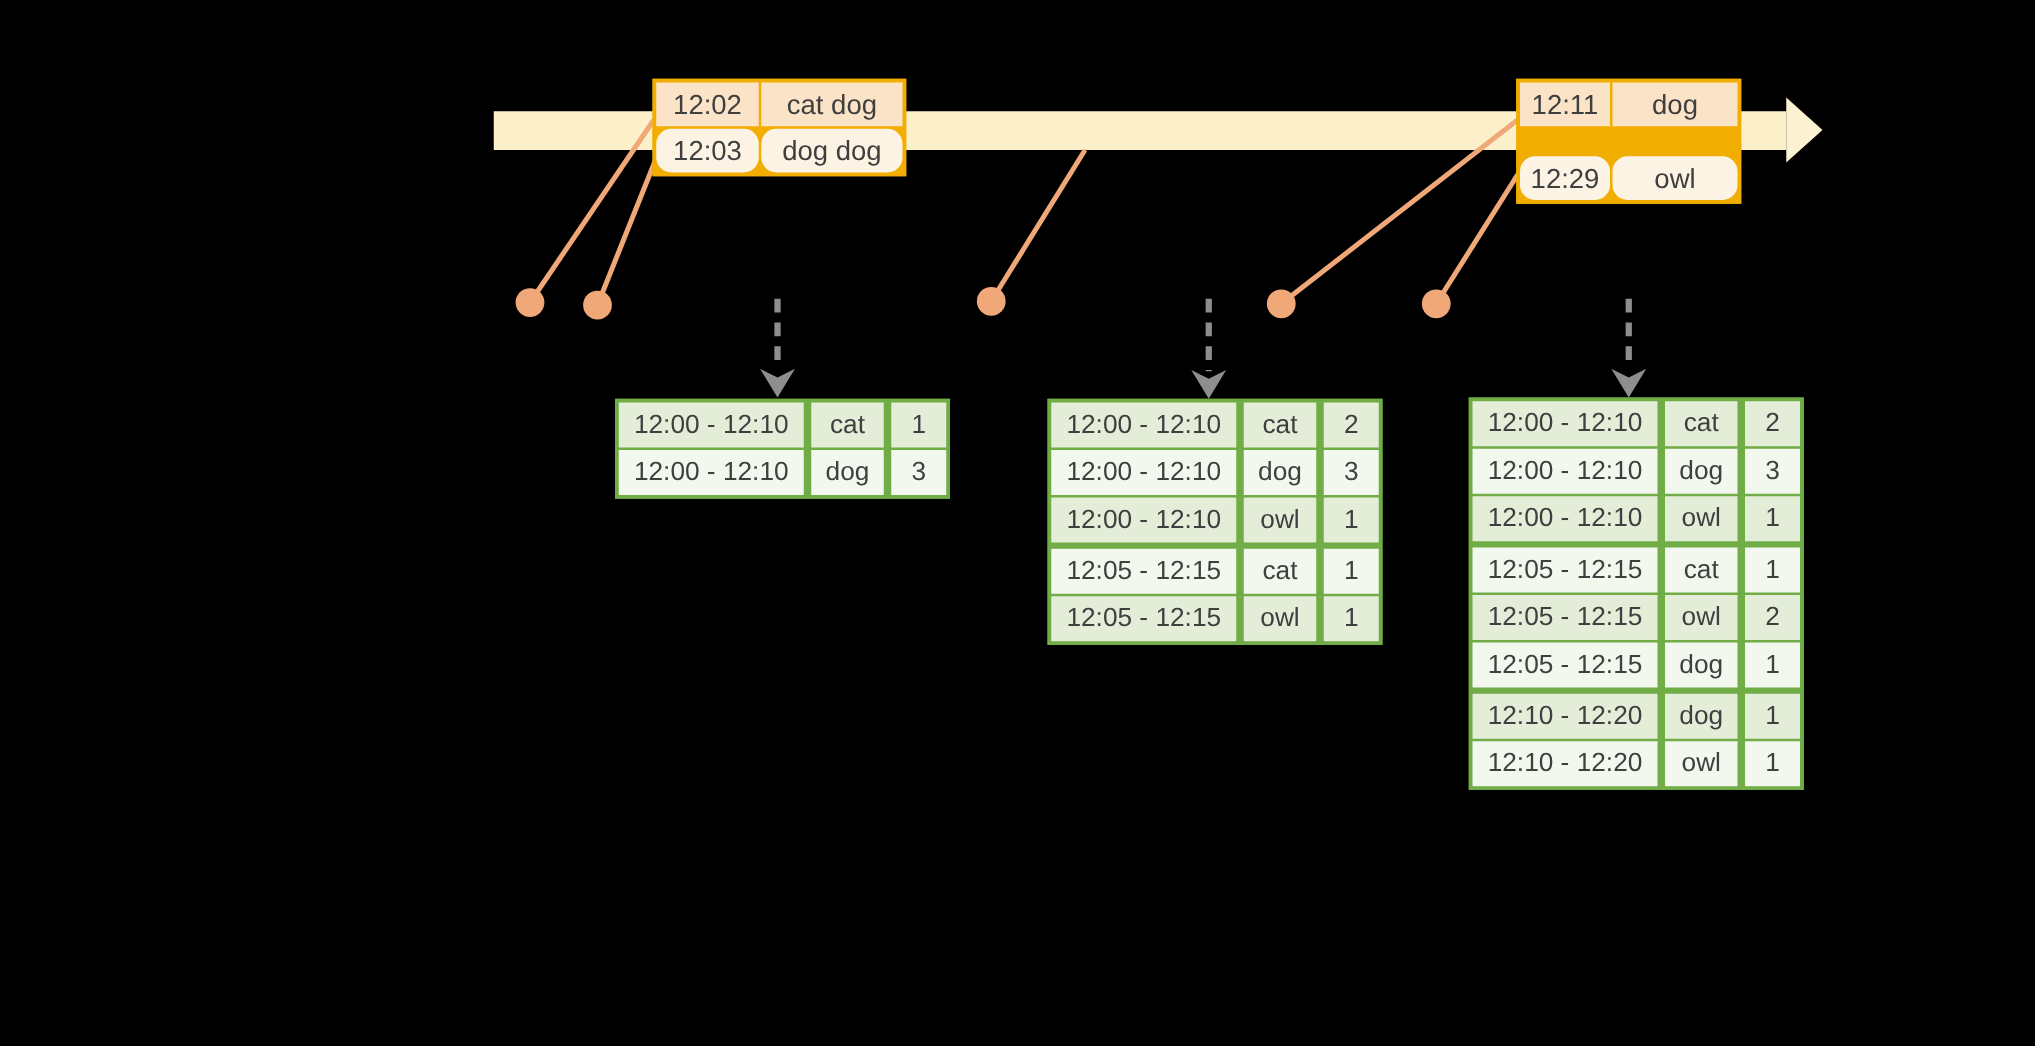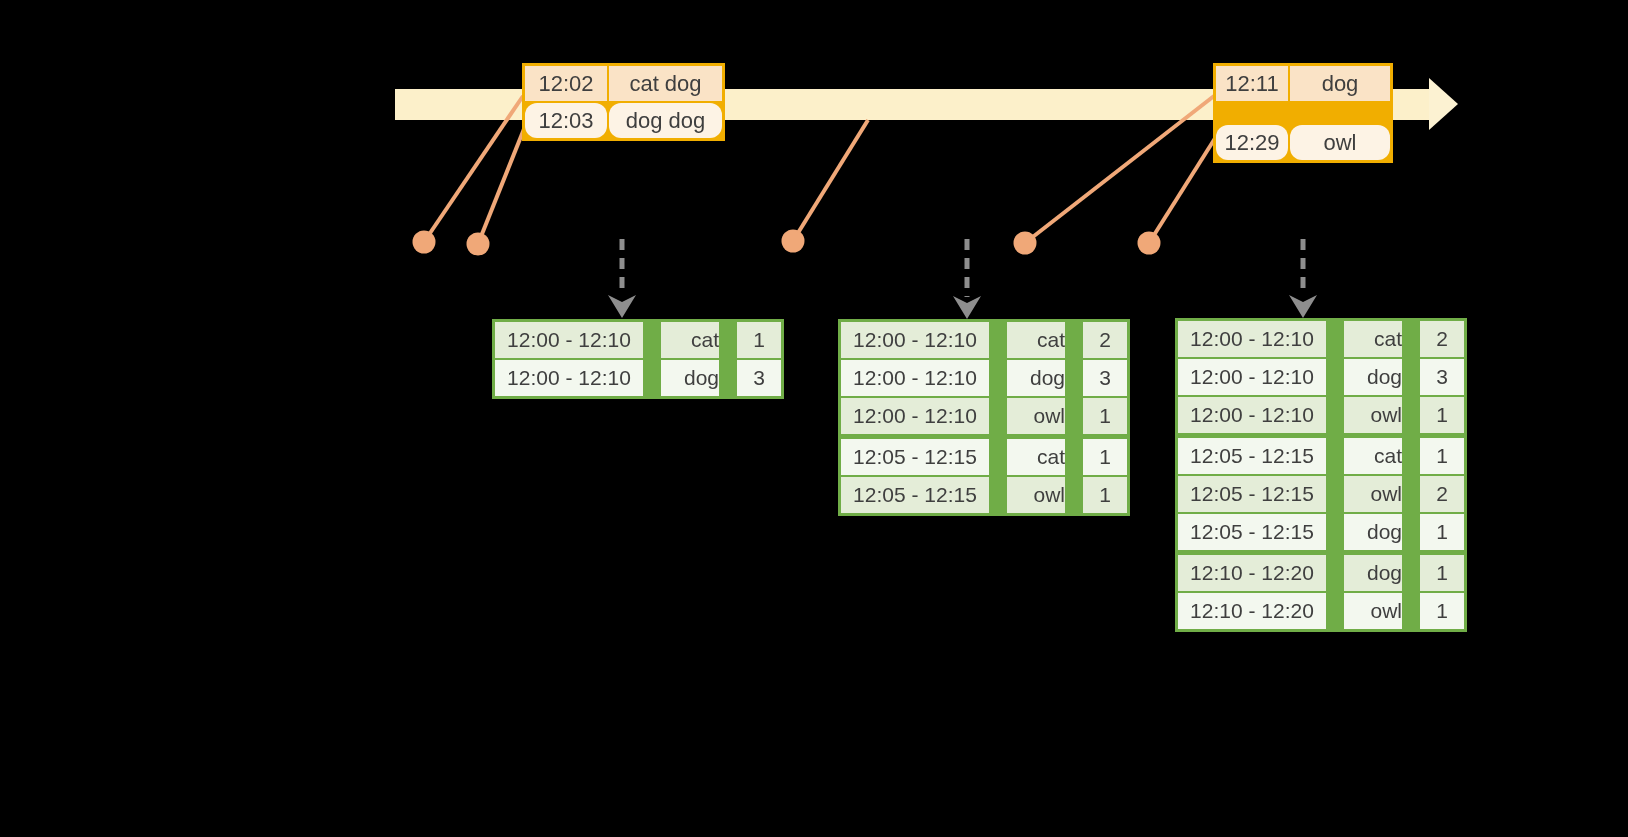--- a/index.html
+++ b/index.html
@@ -28,28 +28,28 @@
   .etable.small .w { width:100px; }
   .fill-dark  { background:#FAE3C6; }
   .fill-light { background:#FDF3E5;border-radius:12px; }
 
   
   .gtable {
     position:absolute; z-index:2;
     background:#70AD47; border:3px solid #70AD47;
     display:flex; flex-direction:column; gap:2px;
   }
-  .gtable .row { display:flex; gap:18px; }
+  .gtable .row { display:flex; gap:6px; }
   .gtable .row.sep { margin-top:3px; }
   .gtable .cell {
     height:36px; display:flex; align-items:center; justify-content:center;
     font-size:21px;
   }
   .gtable .win { width:148px; }
-  .gtable .wrd { width:58px;justify-content:flex-end; }
+  .gtable .wrd { width:58px; }
   .gtable .cnt { width:44px; }
   .g-dark  { background:#E4EDD8; }
   .g-light { background:#F3F8EF; }
 </style>
 </head>
 <body>
 
 <div class="canvas">
 
   <svg class="overlay" width="1628" height="837" viewBox="0 0 1628 837">

